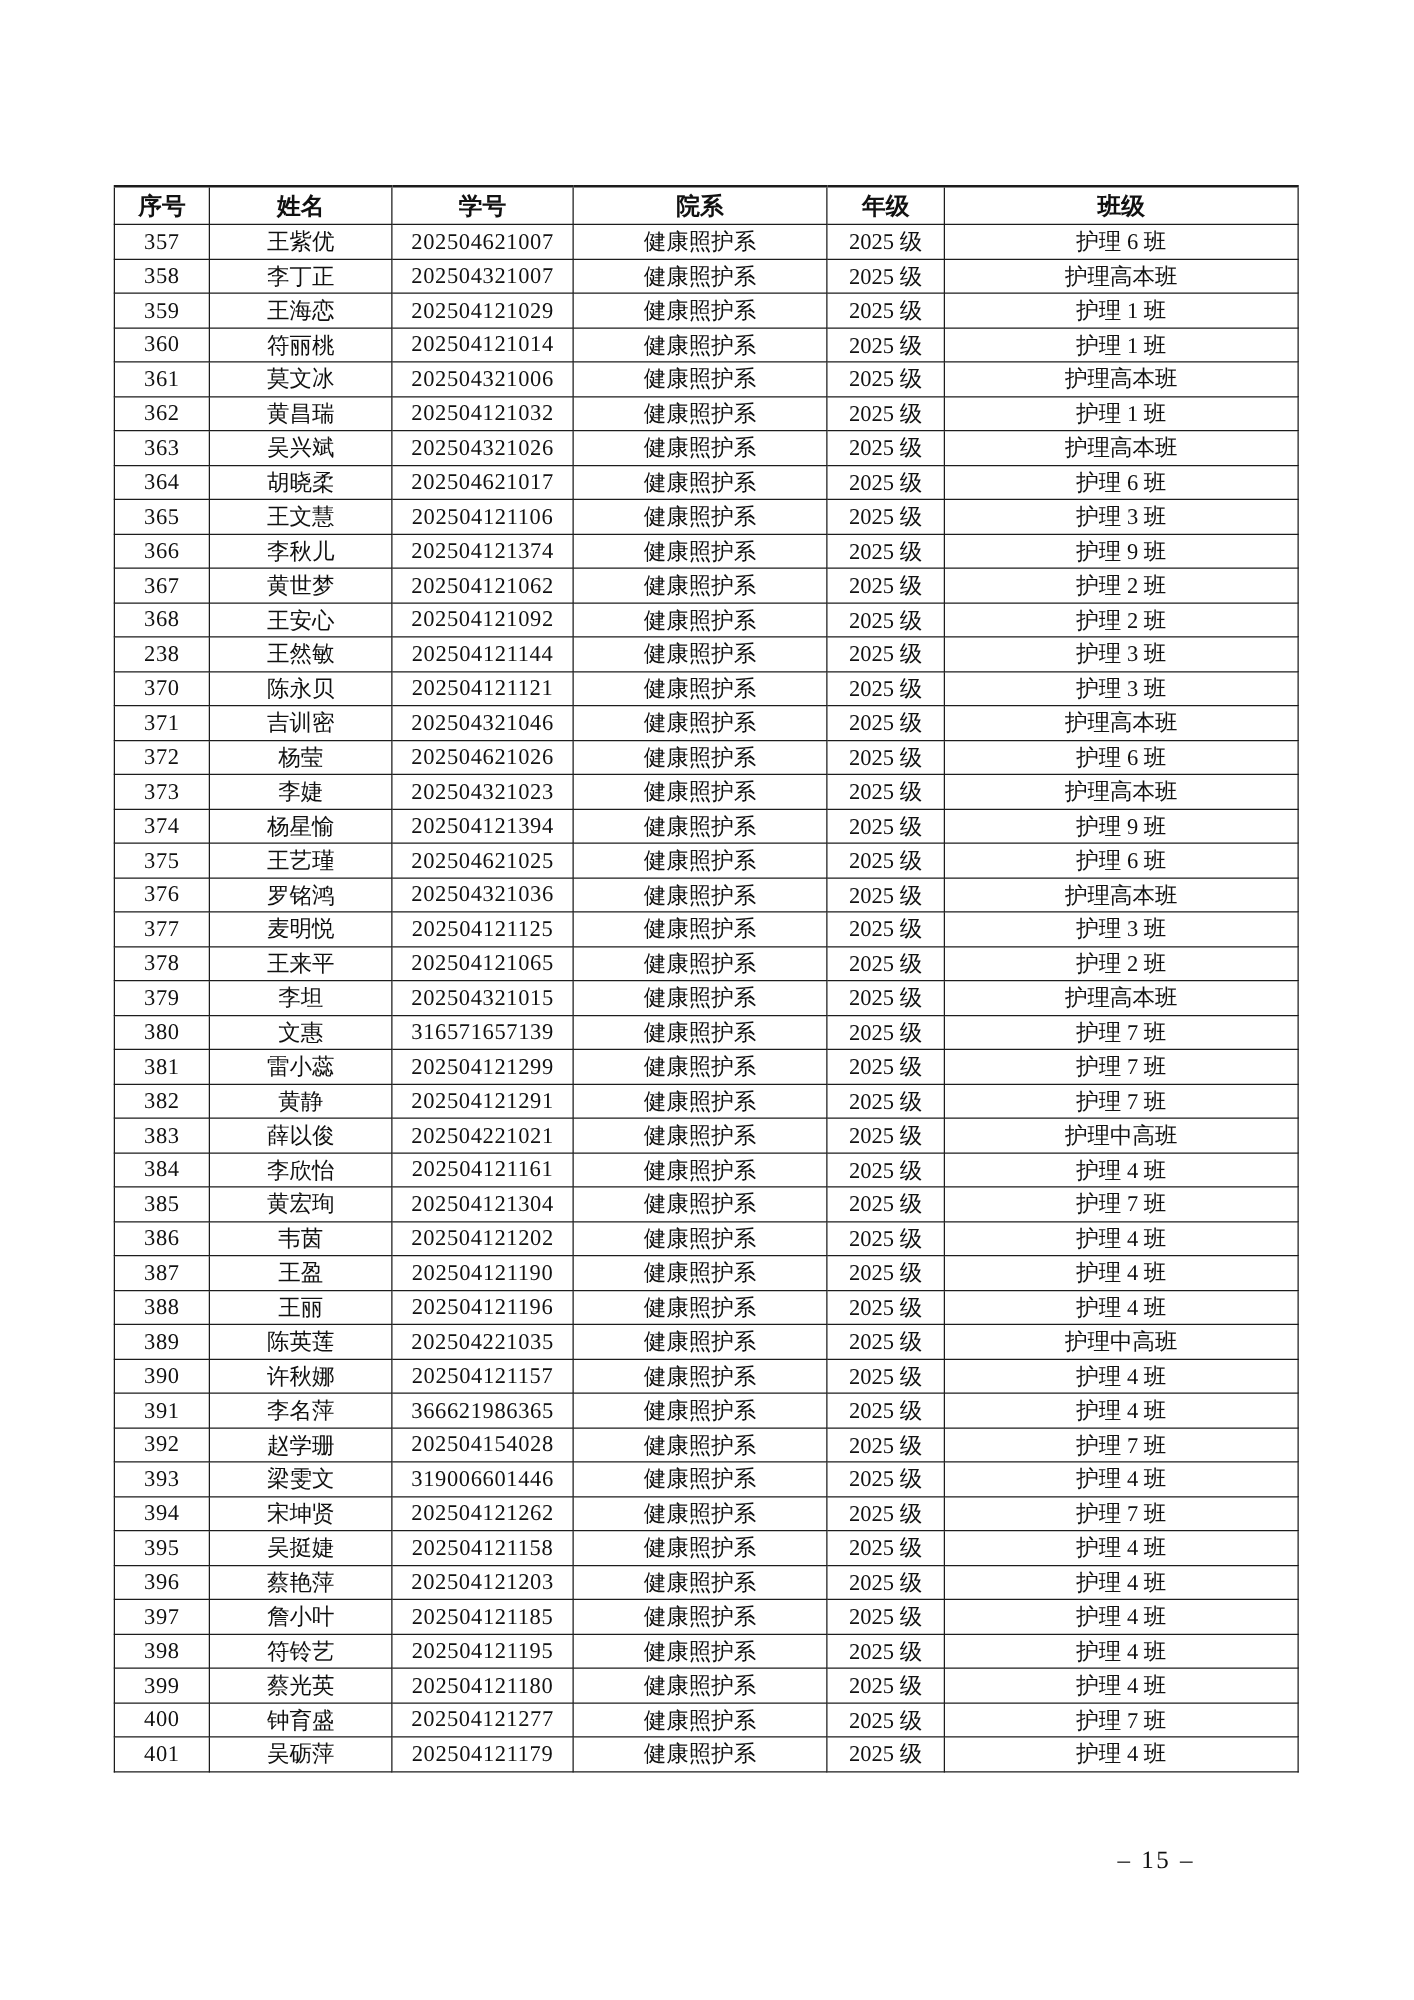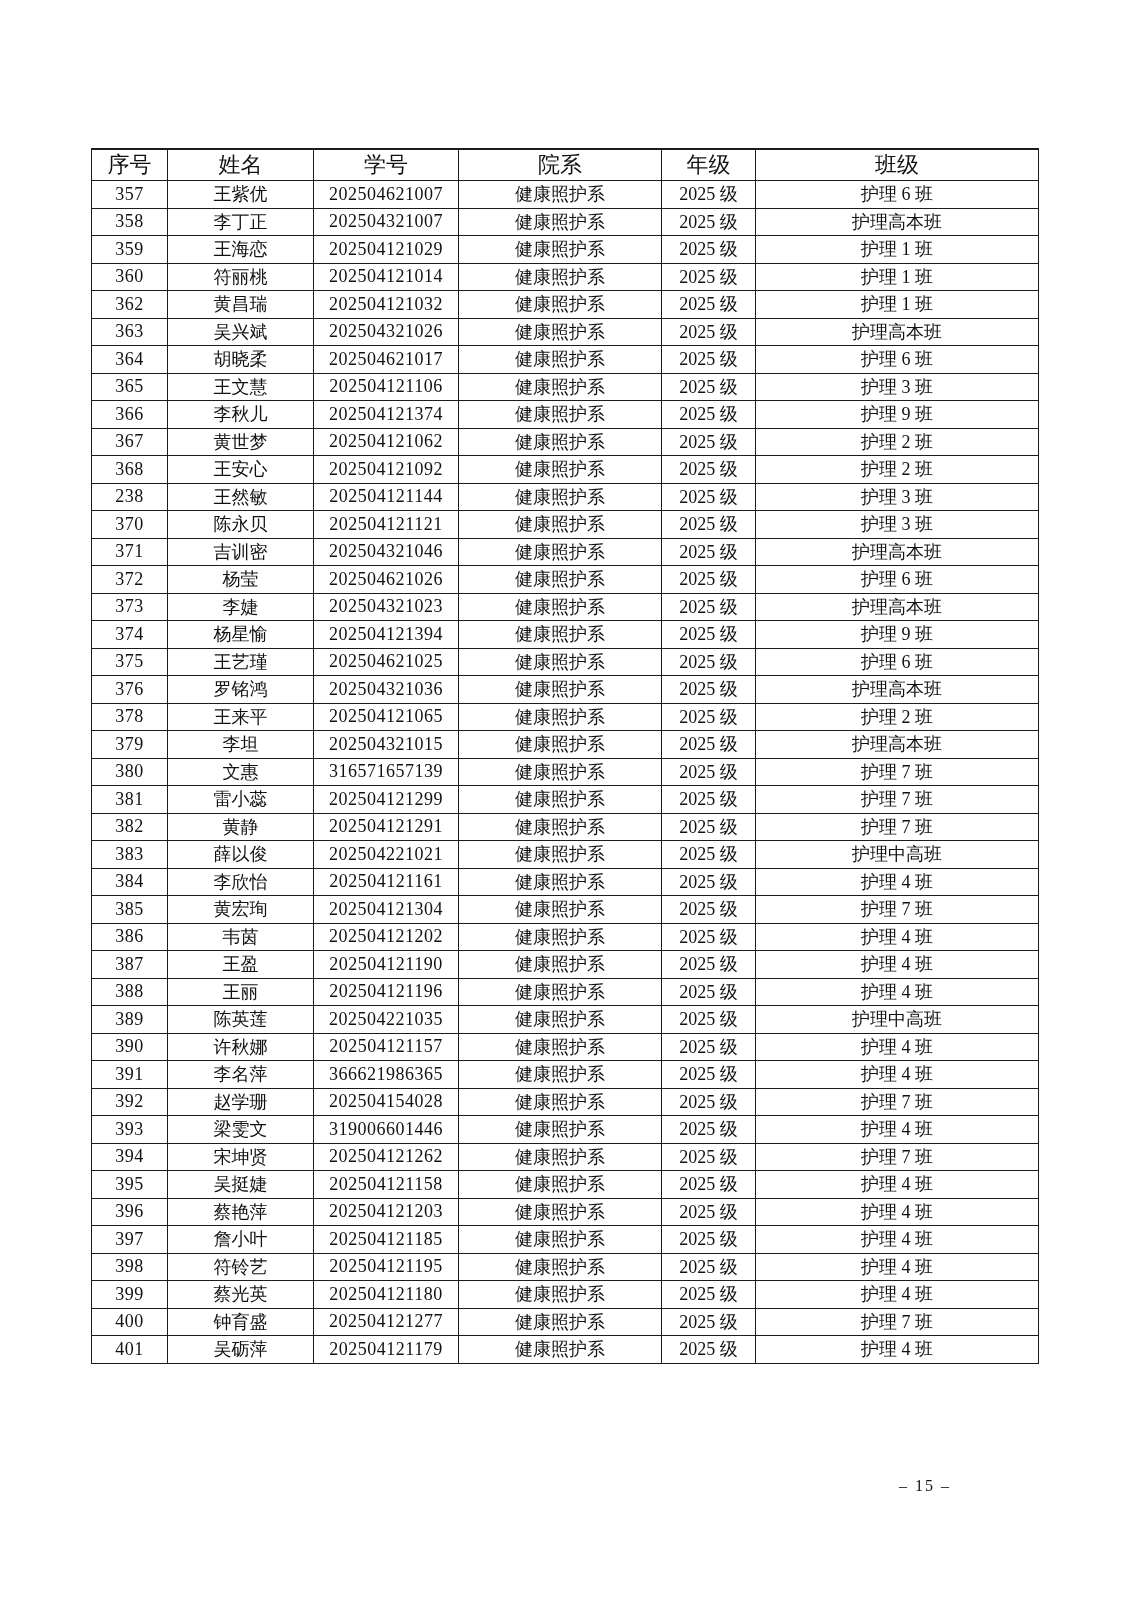--- a/index.html
+++ b/index.html
@@ -33,40 +33,40 @@
     border: 1px solid #1c1c1c;
     text-align: center;
     vertical-align: middle;
     padding: 0;
     overflow: hidden;
     white-space: nowrap;
   }
   table.roster thead th {
     height: 29px;
     font-family: "Liberation Sans", "DejaVu Sans", sans-serif;
-    font-weight: normal;
-    font-size: 22px;
+    font-weight: bold;
+    font-size: 19px;
     border-top-width: 2px;
   }
   table.roster tbody td {
     height: 26.5px;
     font-size: 18px;
     font-weight: normal;
   }
   table.roster tbody td.num {
     font-family: "Liberation Serif", "DejaVu Serif", serif;
     letter-spacing: 0.5px;
   }
   .footer-page-number {
     position: absolute;
     left: 845px;
     top: 1477px;
     width: 160px;
     text-align: center;
-    font-size: 16px;
+    font-size: 20px;
     font-family: "Liberation Serif", "DejaVu Serif", serif;
     color: #111111;
     letter-spacing: 2px;
   }
 </style>
 </head>
 <body>
 
 <div class="page">
 
@@ -116,20 +116,28 @@
         </tr>
         <tr>
           <td class="num">360</td>
           <td>符丽桃</td>
           <td class="num">202504121014</td>
           <td>健康照护系</td>
           <td>2025 级</td>
           <td>护理 1 班</td>
         </tr>
         <tr>
+          <td class="num">361</td>
+          <td>莫文冰</td>
+          <td class="num">202504321006</td>
+          <td>健康照护系</td>
+          <td>2025 级</td>
+          <td>护理高本班</td>
+        </tr>
+        <tr>
           <td class="num">362</td>
           <td>黄昌瑞</td>
           <td class="num">202504121032</td>
           <td>健康照护系</td>
           <td>2025 级</td>
           <td>护理 1 班</td>
         </tr>
         <tr>
           <td class="num">363</td>
           <td>吴兴斌</td>
@@ -234,20 +242,28 @@
           <td>2025 级</td>
           <td>护理 6 班</td>
         </tr>
         <tr>
           <td class="num">376</td>
           <td>罗铭鸿</td>
           <td class="num">202504321036</td>
           <td>健康照护系</td>
           <td>2025 级</td>
           <td>护理高本班</td>
+        </tr>
+        <tr>
+          <td class="num">377</td>
+          <td>麦明悦</td>
+          <td class="num">202504121125</td>
+          <td>健康照护系</td>
+          <td>2025 级</td>
+          <td>护理 3 班</td>
         </tr>
         <tr>
           <td class="num">378</td>
           <td>王来平</td>
           <td class="num">202504121065</td>
           <td>健康照护系</td>
           <td>2025 级</td>
           <td>护理 2 班</td>
         </tr>
         <tr>

